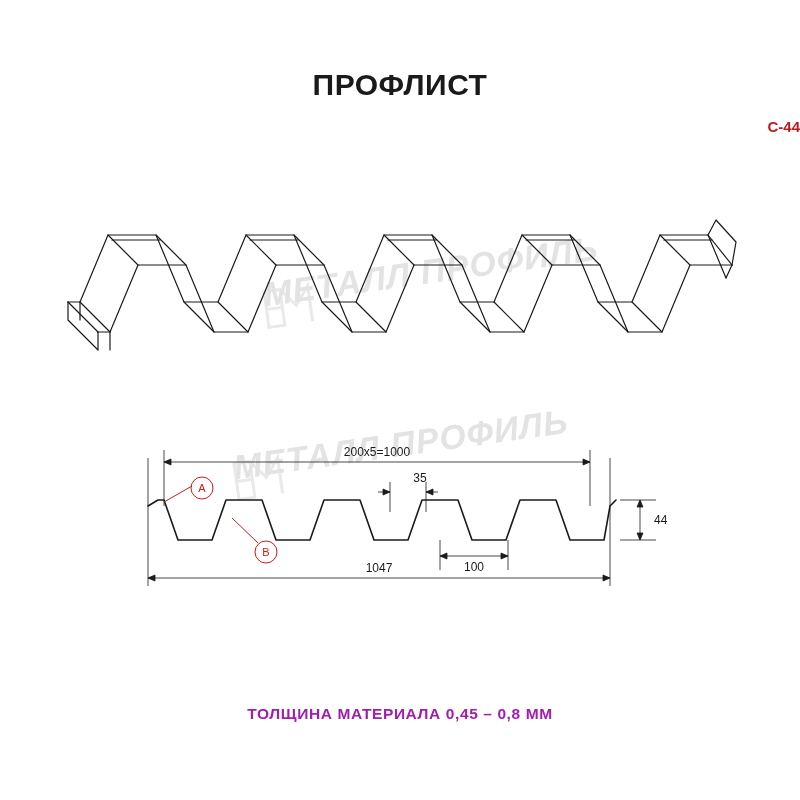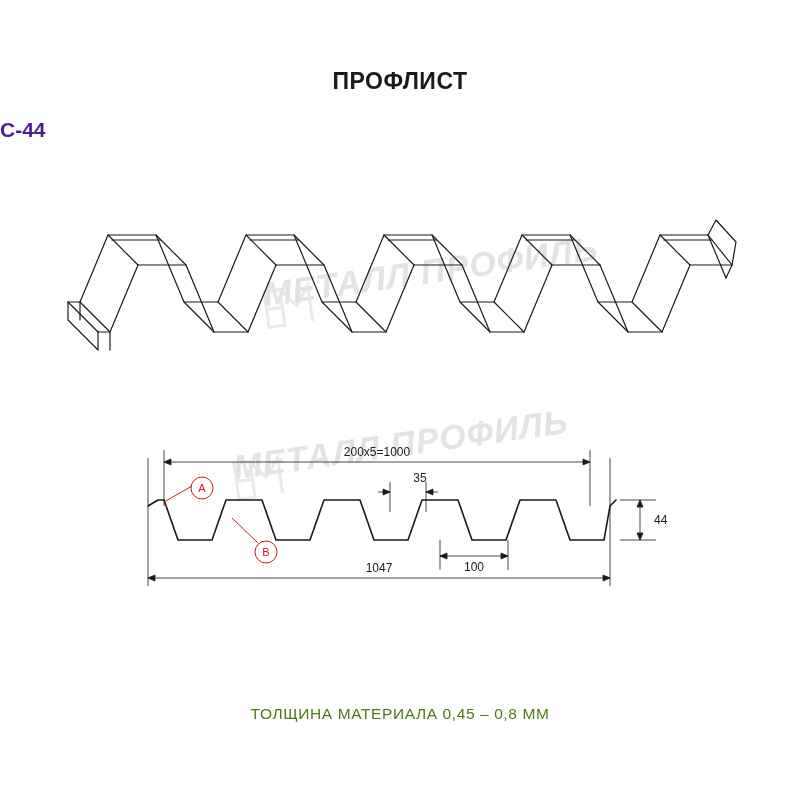--- a/index.html
+++ b/index.html
@@ -21,34 +21,34 @@
     inset: 0;
   }
 
   
   .title {
     position: absolute;
     top: 68px;
     left: 0;
     width: 800px;
     text-align: center;
-    font-size: 23px;
+    font-size: 30px;
     font-weight: bold;
     letter-spacing: 0.5px;
     color: #1a1a1a;
   }
   .subtitle {
     position: absolute;
     top: 118px;
     left: 0;
     width: 800px;
-    text-align: left;
-    font-size: 21px;
+    text-align: right;
+    font-size: 15px;
     font-weight: bold;
-    color: #4c1d95;
+    color: #b91c1c;
   }
 
   
   .watermark {
     position: absolute;
     color: #e3e3e3;
     font-weight: bold;
     font-style: italic;
     white-space: nowrap;
     pointer-events: none;
@@ -86,23 +86,23 @@
   }
 
   
   .footer {
     position: absolute;
     top: 705px;
     left: 0;
     width: 800px;
     text-align: center;
     font-size: 15.5px;
-    font-weight: normal;
+    font-weight: bold;
     letter-spacing: 0.6px;
-    color: #4d7c0f;
+    color: #a21caf;
   }
 
   svg { display: block; }
   .ln { fill: none; stroke: #1a1a1a; stroke-width: 1.2; stroke-linejoin: round; stroke-linecap: round; }
   .ln-prof { fill: none; stroke: #1a1a1a; stroke-width: 1.6; stroke-linejoin: round; stroke-linecap: round; }
   .dim { fill: none; stroke: #1a1a1a; stroke-width: 0.8; }
   .red { fill: none; stroke: #d01a1a; stroke-width: 1.0; }
   .red-txt { fill: #d01a1a; font-size: 11px; font-family: "Liberation Sans", sans-serif; }
   .dimtxt { fill: #1a1a1a; font-size: 12px; font-family: "Liberation Sans", sans-serif; }
 </style>

